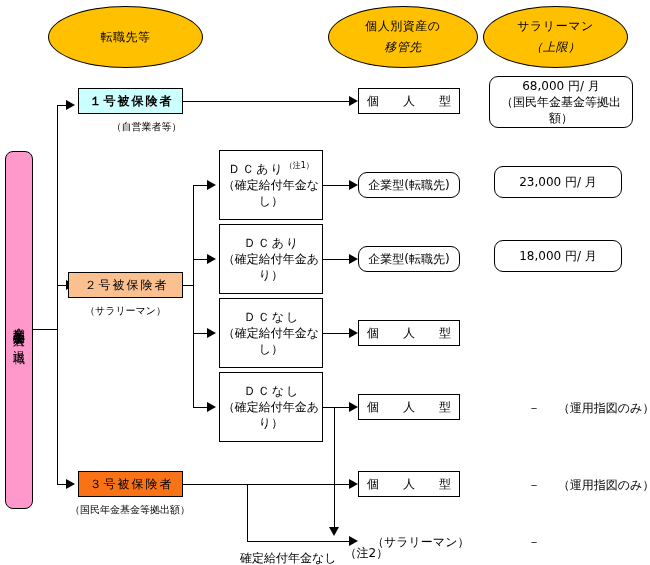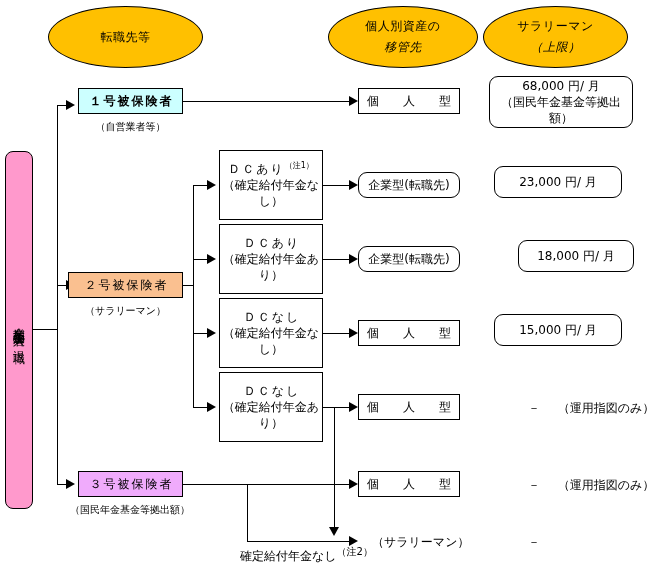--- a/index.html
+++ b/index.html
@@ -22,41 +22,41 @@
     border:1px solid #000;background:#fff;
     display:flex;flex-direction:column;align-items:center;justify-content:center;
     font-size:12px;line-height:1.35;text-align:center;color:#000;
   }
   .node.round{border-radius:9px;}
   .node .sub{font-size:12px;letter-spacing:0;}
   .node .note{font-size:8px;vertical-align:super;}
 
   .cyan{background:#CCFFFF;}
   .orange{background:#FAC090;}
-  .yellow{background:#f0abfc;}
+  .yellow{background:#f97316;}
 
   .title-sp{letter-spacing:6px;text-indent:6px;}
   .title-sp2{letter-spacing:2px;text-indent:2px;}
 
   
   .vbar{
     background:#FF99CC;border:1px solid #000;border-radius:8px;
     display:flex;align-items:center;justify-content:center;
   }
   .vbar span{
     writing-mode:vertical-rl;text-orientation:upright;
     font-size:12px;letter-spacing:1px;line-height:1;color:#000;
   }
 
   
   .cap{font-size:10px;color:#000;white-space:nowrap;text-align:center;}
 
   
   .plain{font-size:12px;color:#000;white-space:nowrap;}
-  .plain .note{font-size:10px;vertical-align:super;}
+  .plain .note{font-size:12px;vertical-align:super;margin-left:8px;}
   .dash{font-size:12px;}
 
   
   .hline{background:#000;height:1px;}
   .vline{background:#000;width:1px;}
   .arrow-r{
     width:0;height:0;border-top:5px solid transparent;border-bottom:5px solid transparent;
     border-left:9px solid #000;
   }
   .arrow-d{
@@ -95,21 +95,21 @@
 
   <div class="abs hline" style="left:57px;top:285px;width:10px;height:1px;"></div>
   <div class="abs arrow-r" style="left:66px;top:280px;"></div>
 
   <div class="abs hline" style="left:57px;top:484px;width:10px;height:1px;"></div>
   <div class="abs arrow-r" style="left:66px;top:479px;"></div>
 
   <div class="abs node cyan title-sp2" style="left:78px;top:88px;width:105px;height:26px;font-weight:bold;">
     <div>１号被保険者</div>
   </div>
-  <div class="abs cap" style="left:78px;top:120px;width:105px;text-align:center;">（自営業者等）</div>
+  <div class="abs cap" style="left:94px;top:120px;width:105px;text-align:center;">（自営業者等）</div>
 
   <div class="abs node orange title-sp2" style="left:68px;top:272px;width:115px;height:26px;">
     <div>２号被保険者</div>
   </div>
   <div class="abs cap" style="left:63px;top:304px;width:125px;font-family:Liberation Mono, monospace;">（サラリーマン）</div>
 
   <div class="abs node yellow title-sp2" style="left:78px;top:471px;width:105px;height:26px;">
     <div>３号被保険者</div>
   </div>
   <div class="abs cap" style="left:50px;top:503px;width:160px;">（国民年金基金等拠出額）</div>
@@ -207,27 +207,24 @@
 
   <div class="abs node round" style="left:489px;top:76px;width:144px;height:52px;">
     <div>68,000 円/ 月</div>
     <div class="sub">（国民年金基金等拠出額）</div>
   </div>
 
   <div class="abs node round" style="left:494px;top:166px;width:128px;height:32px;">
     <div>23,000 円/ 月</div>
   </div>
 
-  <div class="abs node round" style="left:494px;top:240px;width:116px;height:32px;margin-left:24px;">
+  <div class="abs node round" style="left:494px;top:240px;width:128px;height:32px;">
     <div>18,000 円/ 月</div>
   </div>
 
-  <div class="abs node round" style="left:494px;top:314px;width:128px;height:32px;">
-    <div>15,000 円/ 月</div>
-  </div>
 
   <div class="abs plain" style="left:528px;top:400px;">
     <span class="dash">－</span>
     <span style="display:inline-block;width:14px;"></span><span>（運用指図のみ）</span>
   </div>
 
   <div class="abs plain" style="left:528px;top:477px;">
     <span class="dash">－</span>
     <span style="display:inline-block;width:14px;"></span><span>（運用指図のみ）</span>
   </div>

